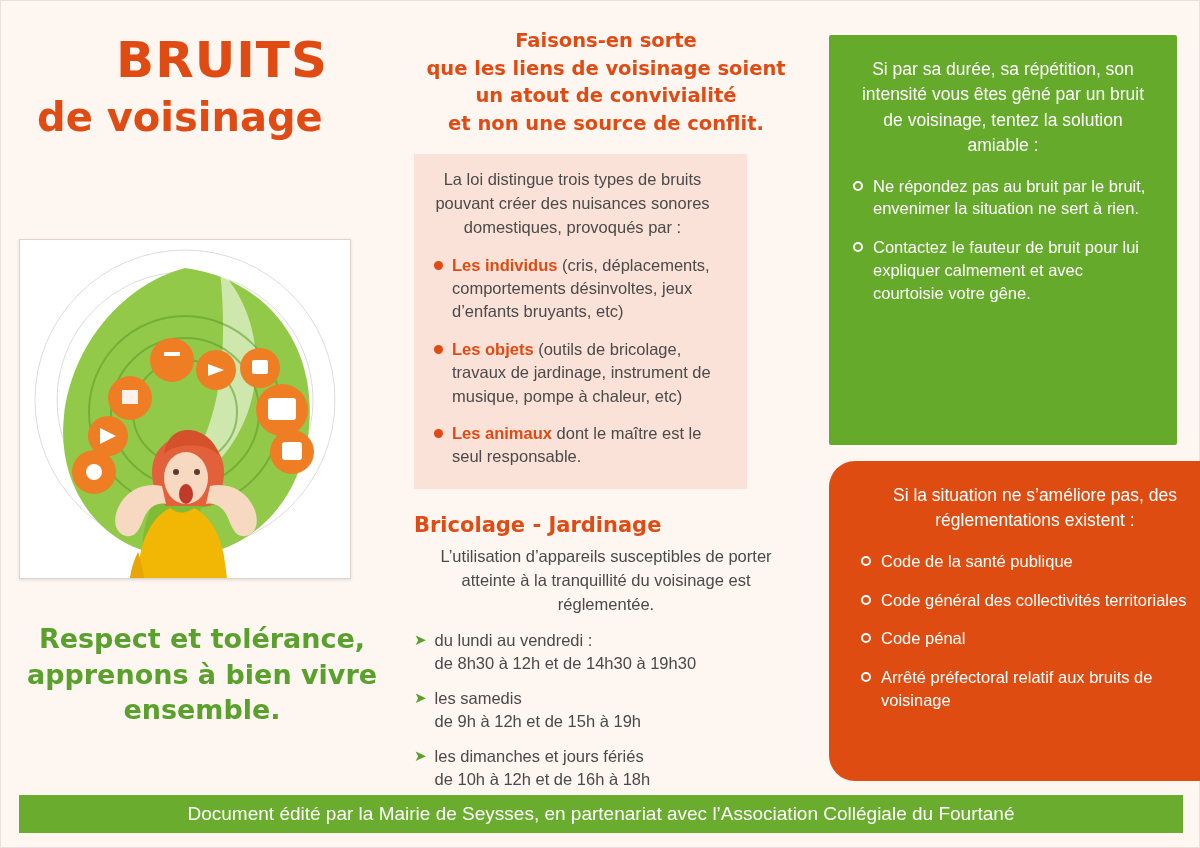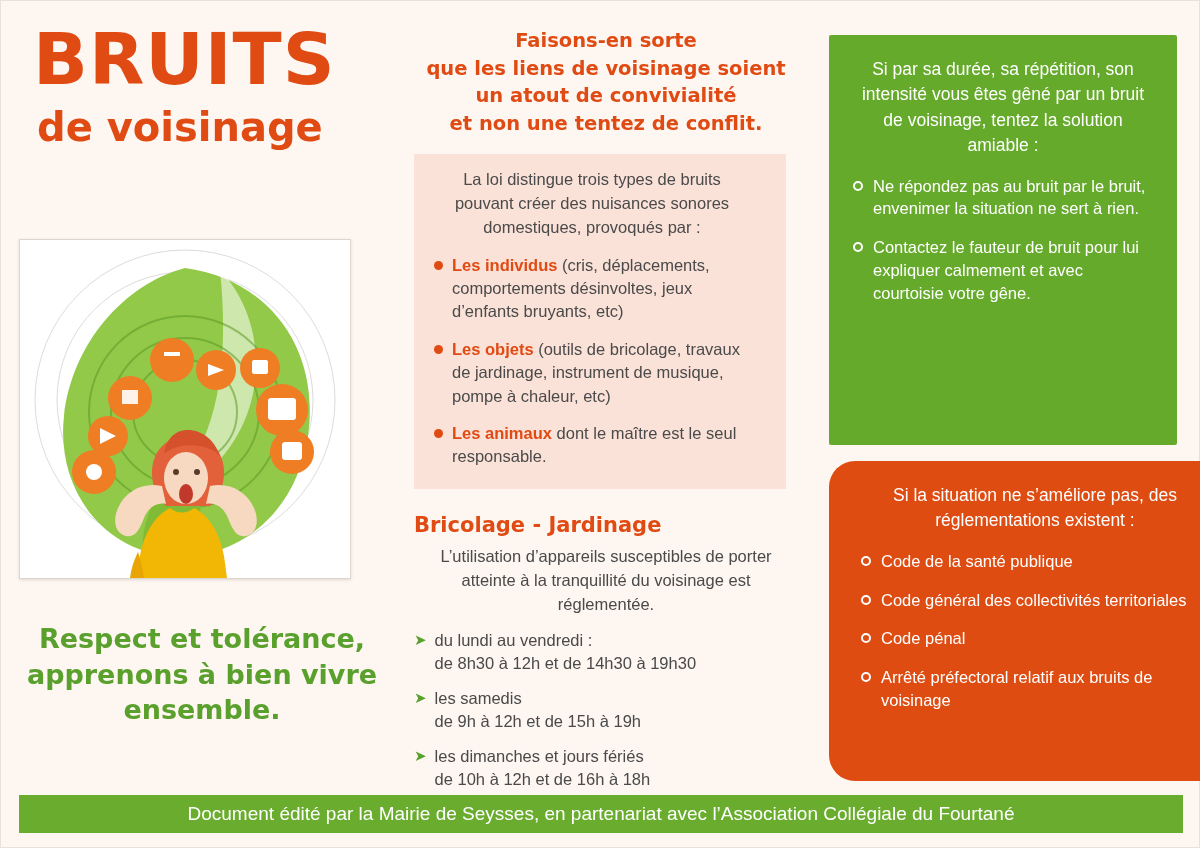--- a/index.html
+++ b/index.html
@@ -25,27 +25,28 @@
 
   
   .left-col {
     position: absolute;
     left: 18px;
     top: 22px;
     width: 392px;
     height: 760px;
   }
   .title-main {
-    font-size: 72px;
+    font-size: 50px;
     font-weight: bold;
     color: #e04a13;
     letter-spacing: 1px;
     line-height: 1;
-    margin: 0 0 0 14px;
-    font-family: "DejaVu Sans", sans-serif;
+    margin: 12px 0 0 14px;
+    font-family: "DejaVu Sans", sans-serif;
+    text-align: center;
   }
   .title-sub {
     font-size: 40px;
     font-weight: bold;
     color: #e04a13;
     line-height: 1;
     margin: 12px 0 0 18px;
     font-family: "DejaVu Sans", sans-serif;
   }
 
@@ -89,21 +90,21 @@
     font-size: 19.5px;
     line-height: 1.42;
     font-family: "DejaVu Sans", sans-serif;
     padding: 0 4px;
   }
   .pink-box {
     margin-top: 16px;
     background: #fbe2d8;
     padding: 14px 34px 20px 18px;
     box-sizing: border-box;
-    width: 372px;
+    width: 333px;
   }
   .pink-intro {
     text-align: center;
     font-size: 16.5px;
     line-height: 1.45;
     color: #4a4a4a;
     margin-bottom: 14px;
   }
   .bullet-row {
     display: flex;
@@ -308,21 +309,21 @@
   </div>
 
   <div class="left-slogan" style="white-space: pre-line;">Respect et tolérance,
 apprenons à bien vivre
 ensemble.</div>
 
   <div class="mid-col">
     <div class="mid-head" style="white-space: pre-line;">Faisons-en sorte
 que les liens de voisinage soient
 un atout de convivialité
-et non une tentez de conflit.</div>
+et non une source de conflit.</div>
 
     <div class="pink-box">
       <div class="pink-intro">La loi distingue trois types de bruits pouvant créer des nuisances sonores domestiques, provoqués par :</div>
 
       <div class="bullet-row">
         <span class="bullet-dot"></span>
         <span class="bullet-text"><span class="lead-bold">Les individus</span><span> (cris, déplacements, comportements désinvoltes, jeux d’enfants bruyants, etc)</span></span>
       </div>
 
       <div class="bullet-row">

